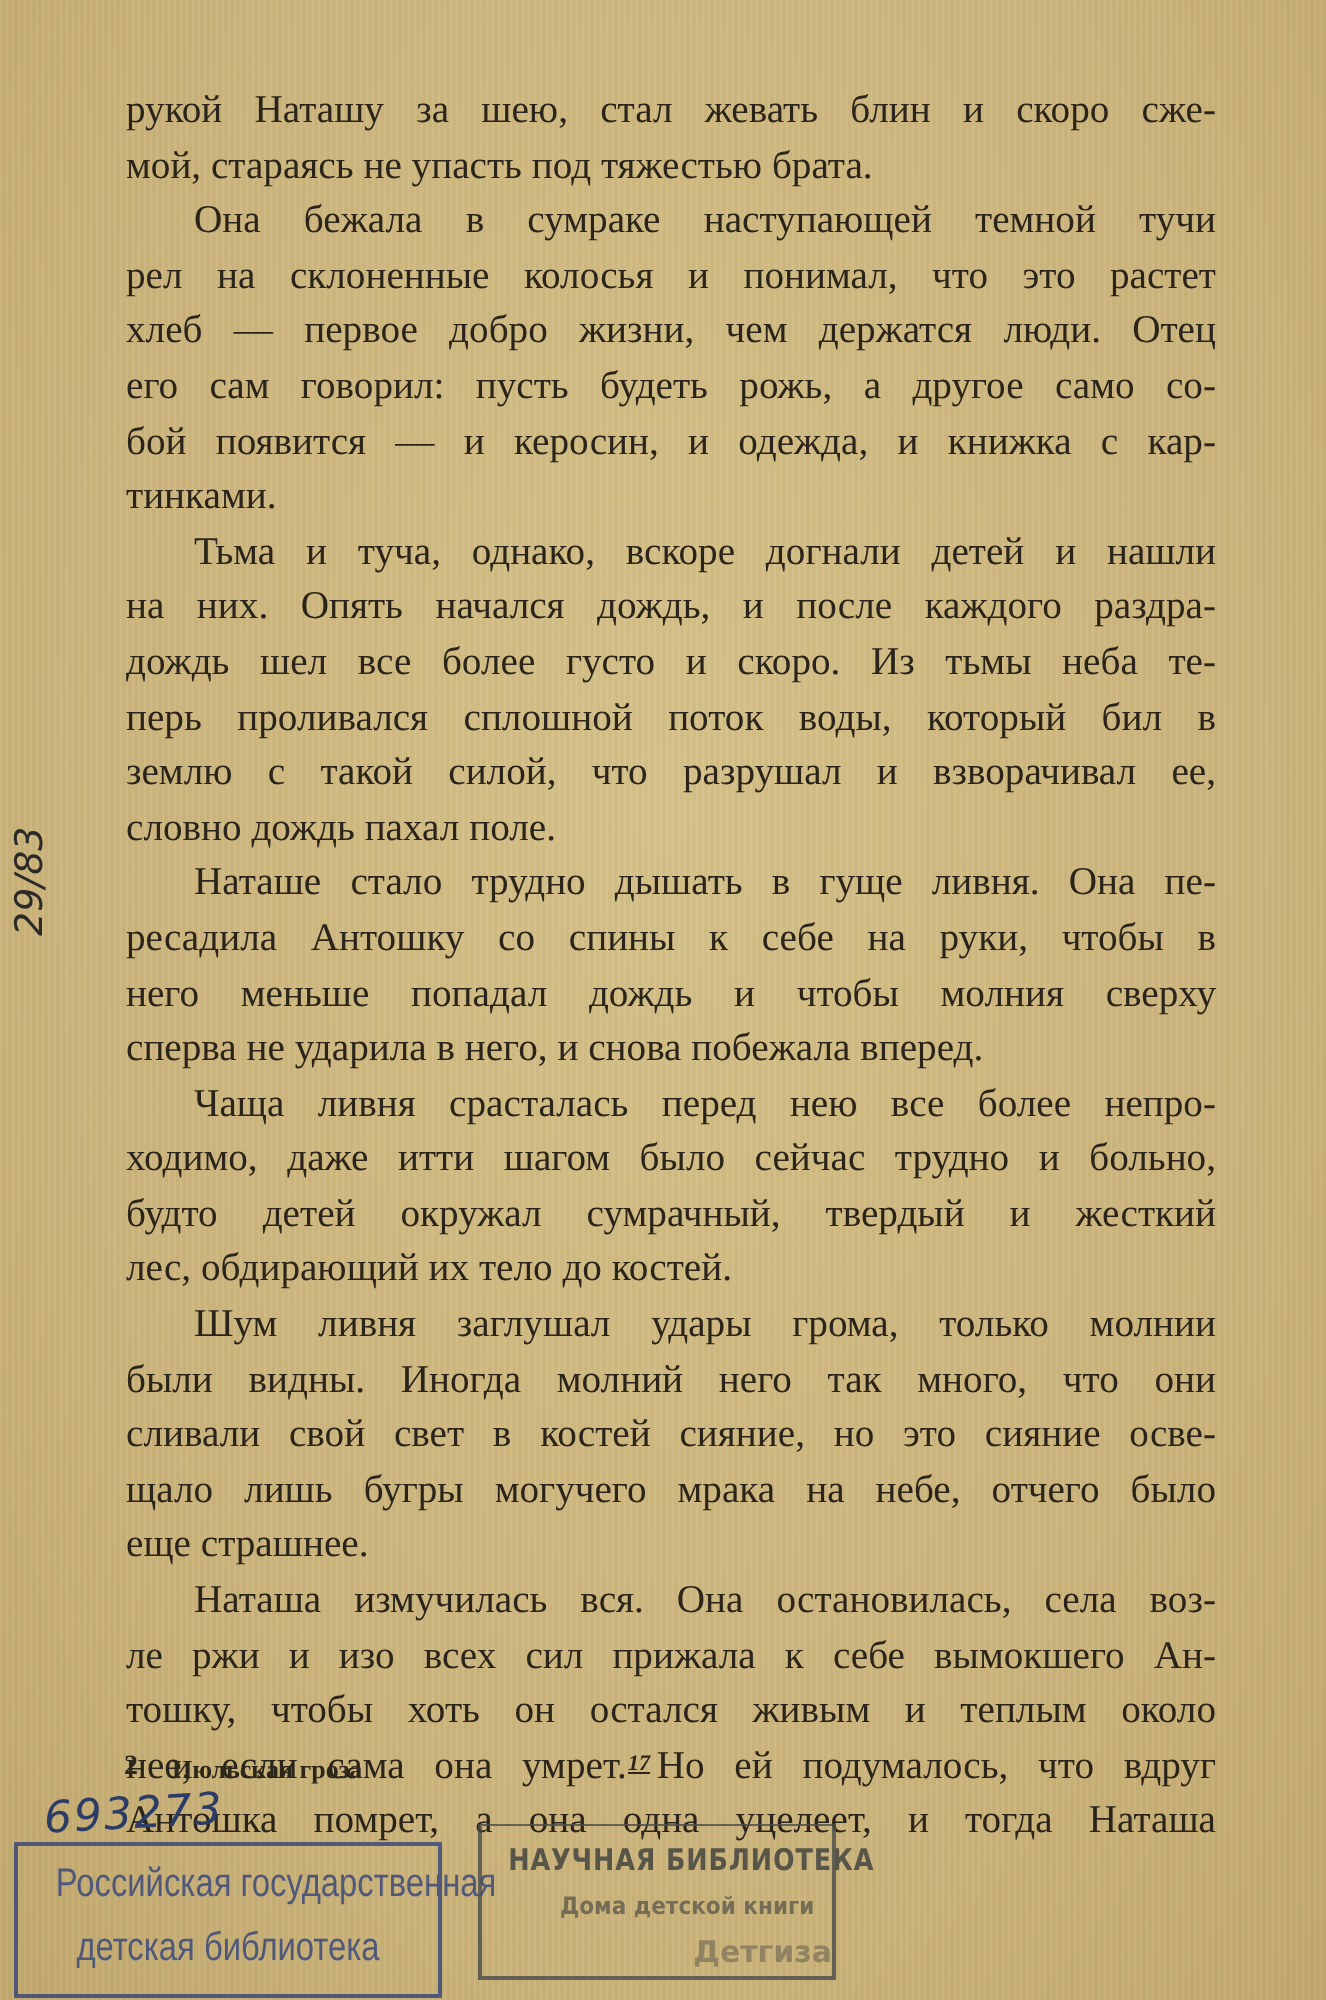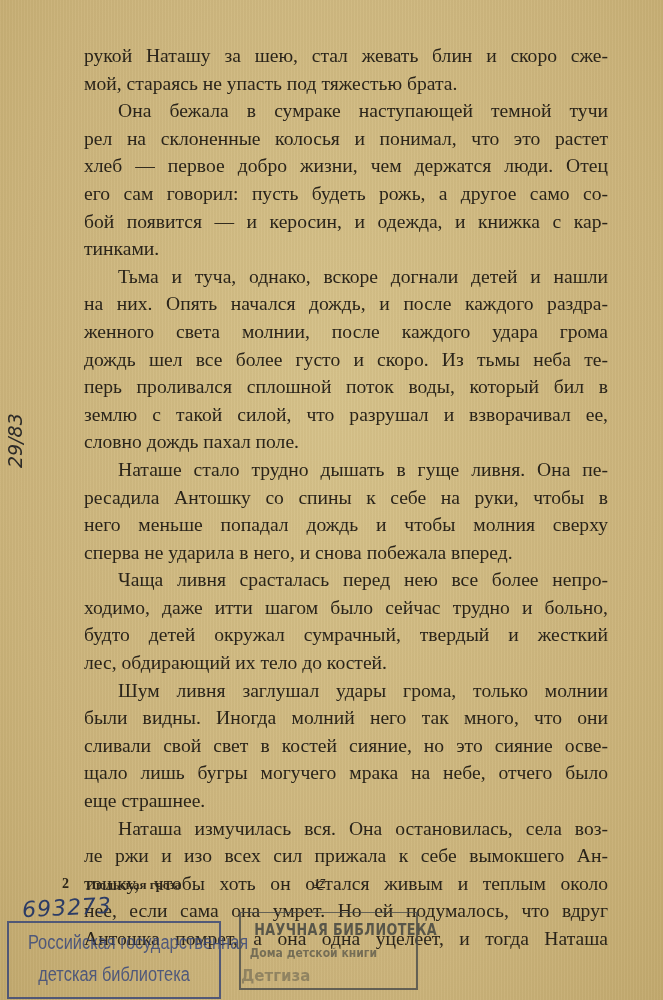--- a/index.html
+++ b/index.html
@@ -11,21 +11,21 @@
         radial-gradient(ellipse at 50% 40%, #d6c28a 0%, #cbb37a 70%, #c2a96e 100%);
       font-family: "Liberation Serif", "DejaVu Serif", serif;
       color: #2a241a;
     }
     .page-text {
       position: absolute; left: 63px; top: 42px; width: 545px;
       font-size: 19.6px; line-height: 27.6px;
     }
     .line {
       display: block; text-align: justify; text-align-last: justify;
-      white-space: nowrap; height: 27.6px; margin-left: 21px;
+      white-space: nowrap; height: 27.6px;
     }
     .line.last { text-align-last: left; }
     .line.indent { padding-left: 34px; }
     .footer {
       position: absolute; top: 876px; left: 62px; width: 260px;
       font-size: 14px; color: #2d261a;
     }
     .footer .sig { position: absolute; left: 0; top: 0; font-weight: bold; font-size: 14px; }
     .footer .short-title { position: absolute; left: 24px; top: 1px; font-size: 13px; font-weight: bold; }
     .footer .page-num { position: absolute; left: 252px; top: 0; font-style: italic; font-weight: bold; font-size: 11px; text-decoration: underline; }
@@ -46,21 +46,21 @@
       position: absolute; left: 7px; top: 921px; width: 210px; height: 74px;
       border: 2px solid #3d4a78; color: #3b4a7c;
       font-family: "Liberation Sans", sans-serif; text-align: center;
       opacity: 0.85;
     }
     .stamp-rgdb .l1 { position: absolute; left: 0; top: 8px; width: 100%; font-size: 20px; transform: scaleX(0.82); white-space: nowrap; }
     .stamp-rgdb .l2 { position: absolute; left: 0; top: 40px; width: 100%; font-size: 20px; transform: scaleX(0.82); white-space: nowrap; }
     .stamp-sci {
       position: absolute; left: 239px; top: 912px; width: 175px; height: 75px;
       border: 2px solid #4a4c4a; border-top-width: 1px; color: #3c3f3d;
-      font-family: "DejaVu Sans", sans-serif; text-align: left;
+      font-family: "DejaVu Sans", sans-serif; text-align: right;
       opacity: 0.8;
     }
     .stamp-sci .l1 { position: absolute; left: 0; top: 8px; width: 100%; font-size: 15px; font-weight: bold; transform: scaleX(0.85); white-space: nowrap; letter-spacing: 0.5px; }
     .stamp-sci .l2 { position: absolute; left: 0; top: 33px; width: 100%; font-size: 12px; font-weight: bold; transform: scaleX(0.9); white-space: nowrap; opacity: 0.75; }
     .stamp-sci .l3 { position: absolute; left: 0; top: 54px; width: 100%; font-size: 15px; font-weight: bold; white-space: nowrap; opacity: 0.5; }
   </style>
 </head>
 <body>
 
 <div class="page-text" id="page-body">
@@ -72,21 +72,20 @@
       <span class="line indent">Она бежала в сумраке наступающей темной тучи</span>
       <span class="line">рел на склоненные колосья и понимал, что это растет</span>
       <span class="line">хлеб — первое добро жизни, чем держатся люди. Отец</span>
       <span class="line">его сам говорил: пусть будеть рожь, а другое само со-</span>
       <span class="line">бой появится — и керосин, и одежда, и книжка с кар-</span>
       <span class="line last">тинками.</span>
     </div>
     <div>
       <span class="line indent">Тьма и туча, однако, вскоре догнали детей и нашли</span>
       <span class="line">на них. Опять начался дождь, и после каждого раздра-</span>
-      <span class="line">женного света молнии, после каждого удара грома</span>
       <span class="line">дождь шел все более густо и скоро. Из тьмы неба те-</span>
       <span class="line">перь проливался сплошной поток воды, который бил в</span>
       <span class="line">землю с такой силой, что разрушал и взворачивал ее,</span>
       <span class="line last">словно дождь пахал поле.</span>
     </div>
     <div>
       <span class="line indent">Наташе стало трудно дышать в гуще ливня. Она пе-</span>
       <span class="line">ресадила Антошку со спины к себе на руки, чтобы в</span>
       <span class="line">него меньше попадал дождь и чтобы молния сверху</span>
       <span class="line last">сперва не ударила в него, и снова побежала вперед.</span>

